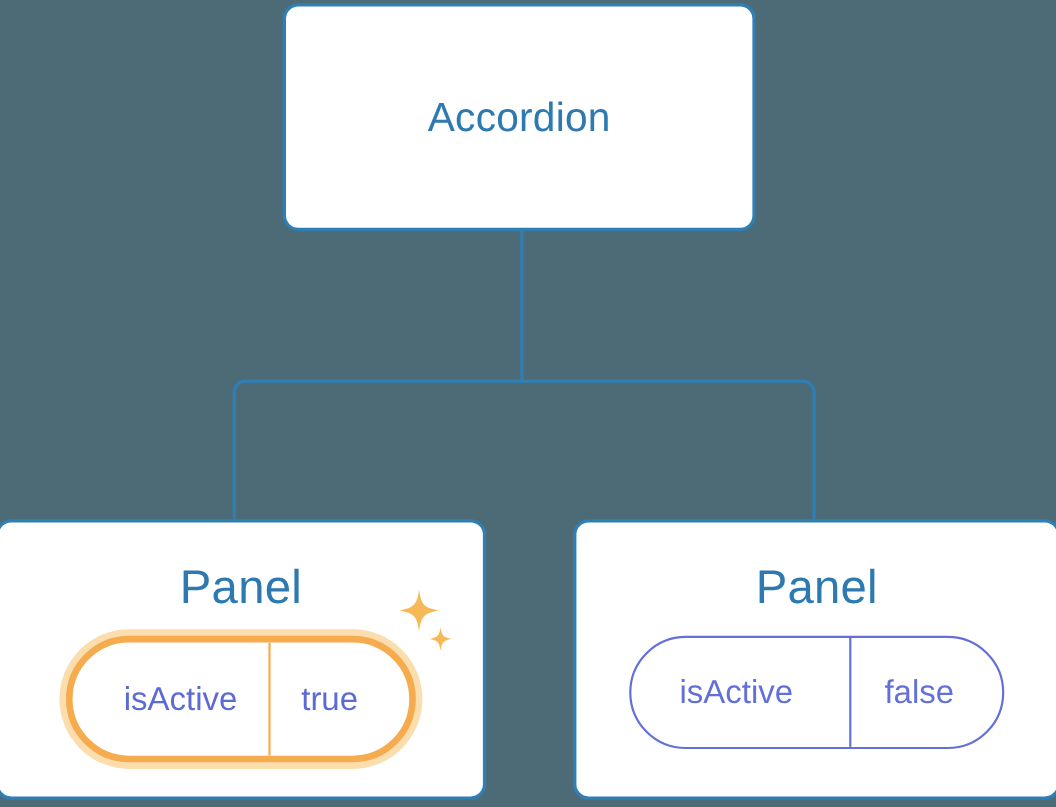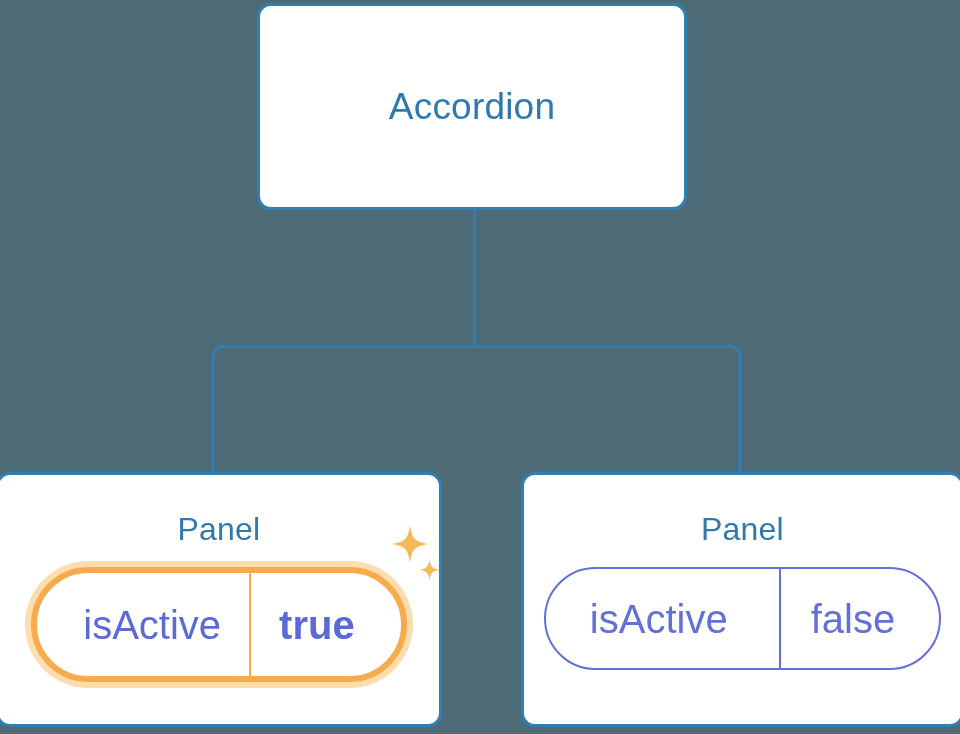--- a/index.html
+++ b/index.html
@@ -70,21 +70,21 @@
     top: 472px;
     height: 255px;
     display: flex;
     flex-direction: column;
     align-items: center;
     padding-top: 38px;
   }
   #panel-node-0 { left: -4px; width: 446px; }
   #panel-node-1 { left: 521px; width: 443px; }
 
-  .panel-node .node-title { font-size: 32px; }
+  .panel-node .node-title { font-size: 43px; }
 
   
   .pill-wrap {
     position: relative;
     margin-top: 22px;
     display: flex;
     align-items: center;
     justify-content: center;
   }
 
@@ -94,21 +94,21 @@
     border-radius: 999px;
     background: #ffffff;
     overflow: hidden;
   }
 
   .pill-cell {
     display: flex;
     align-items: center;
     justify-content: center;
     white-space: nowrap;
-    font-size: 40px;
+    font-size: 30px;
     line-height: 1;
   }
 
   
   .pill.plain {
     border: 2px solid #6370d8;
     height: 103px;
   }
   .pill.plain .pill-cell { color: #6370d8; font-weight: 400; }
   .pill.plain .pill-cell.cell-name { padding: 0 30px 0 44px; }
@@ -125,21 +125,21 @@
     box-shadow: 0 0 0 6px #fbddae;
   }
   .pill.highlight .pill-cell { color: #5c6ad6; }
   .pill.highlight .pill-cell.cell-name {
     padding: 0 28px 0 46px;
     font-weight: 400;
   }
   .pill.highlight .pill-cell.cell-value {
     padding: 0 46px 0 28px;
     border-left: 2px solid #f6ab4f;
-    font-weight: 700;
+    font-weight: 400;
   }
 
   
   .sparkle {
     position: absolute;
     right: -36px;
     top: -44px;
     width: 62px;
     height: 66px;
     pointer-events: none;

